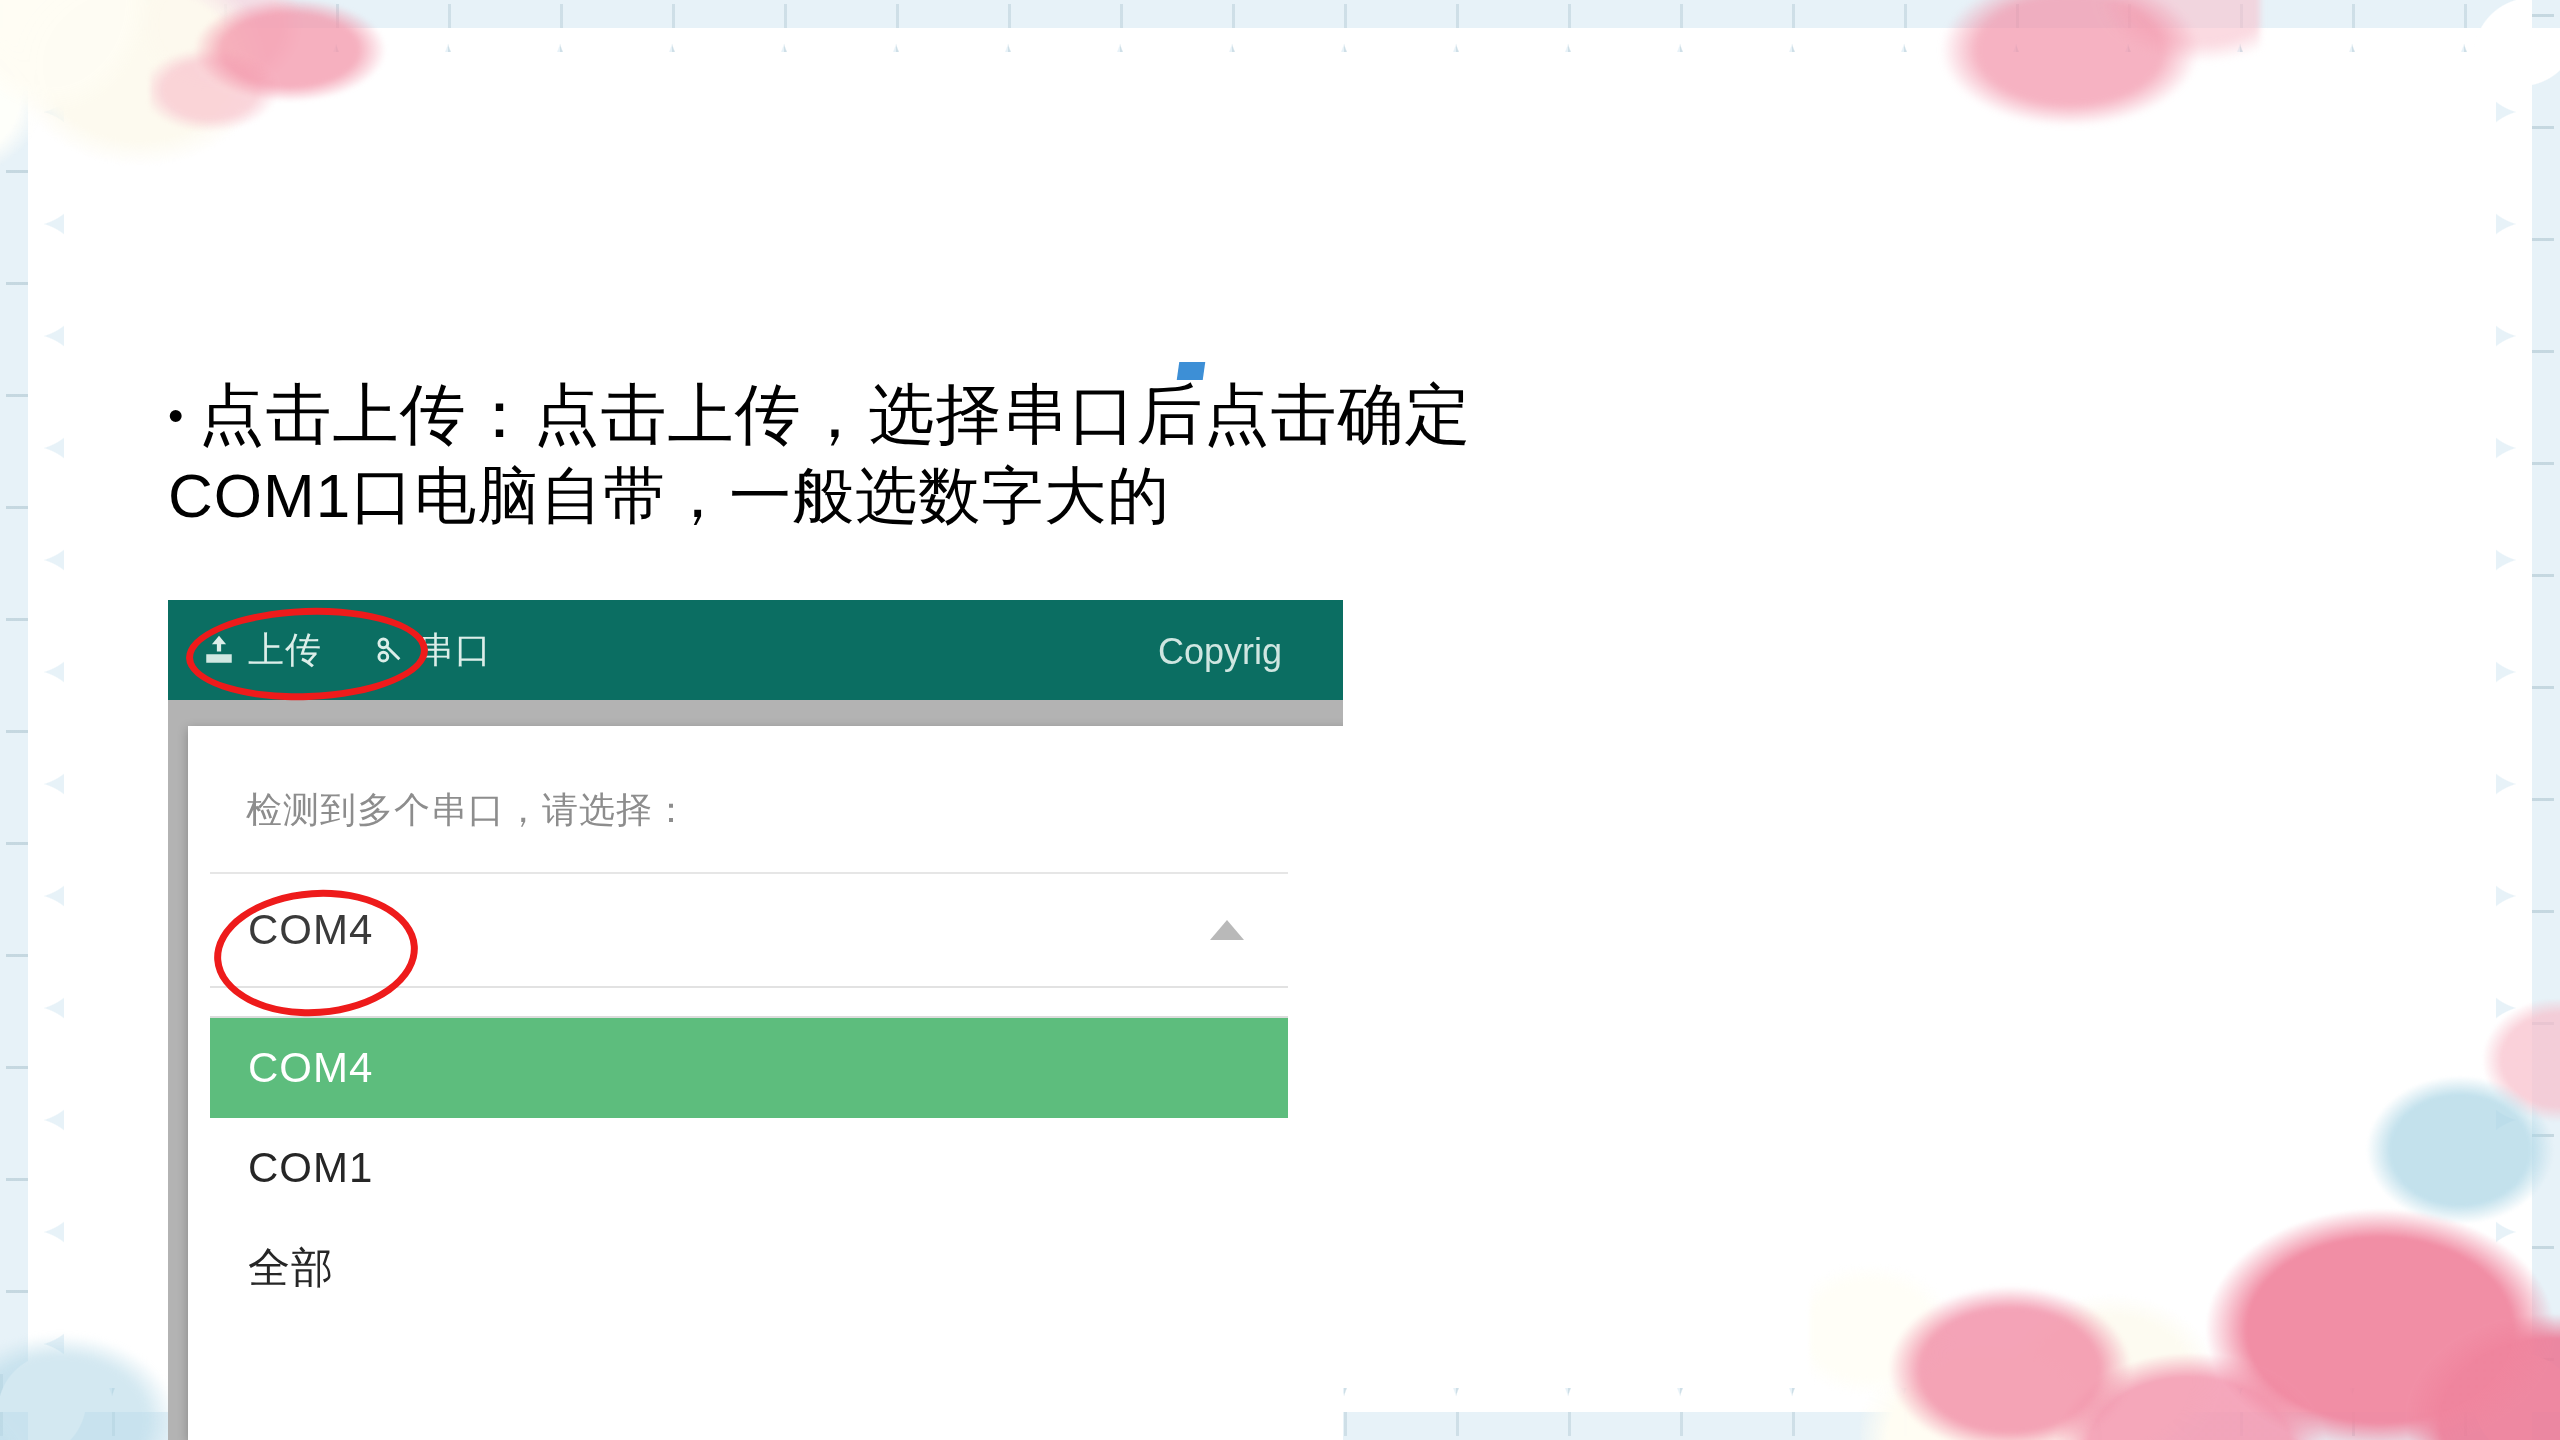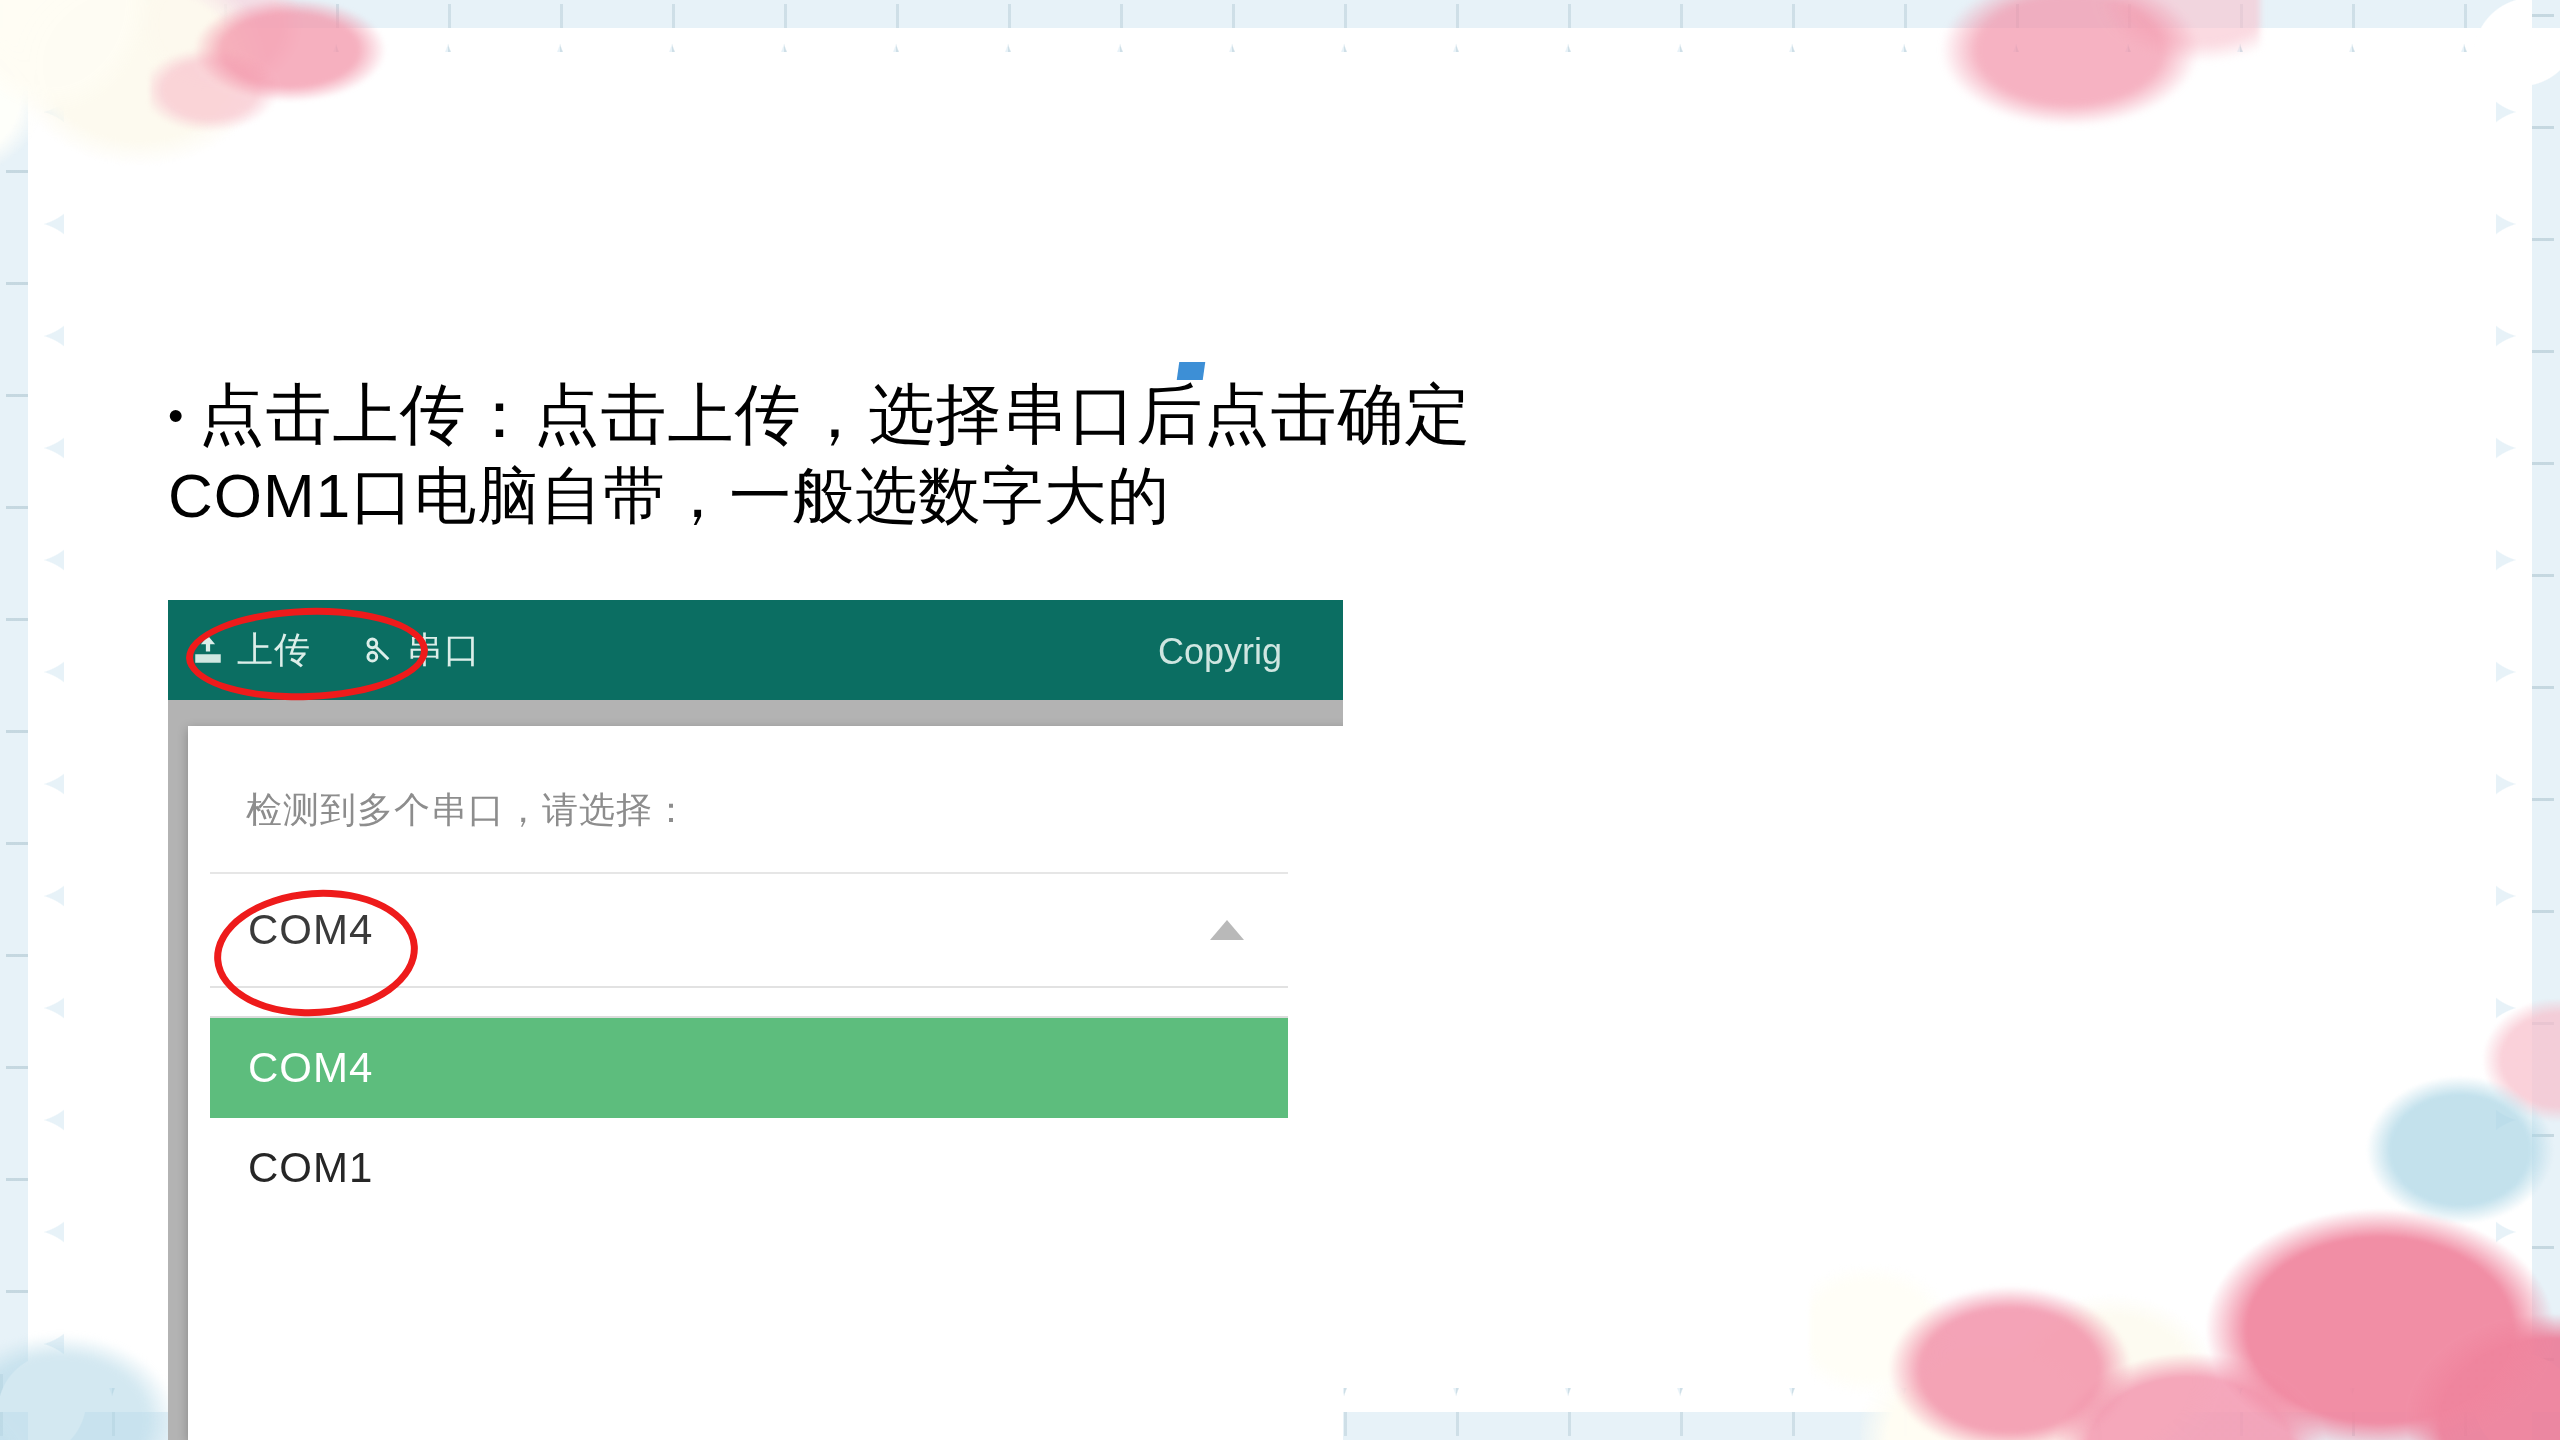--- a/index.html
+++ b/index.html
@@ -177,21 +177,21 @@
     position:absolute; left:0; top:0; width:100%; height:100px;
     background:#0b6e62;
     display:flex; align-items:center;
   }
   .tb-item{
     display:flex; align-items:center; gap:12px;
     color:#dceee9; font-size:36px; letter-spacing:1px;
     padding:0 26px; height:100%;
     white-space:nowrap;
   }
-  .tb-item:first-child{ padding-left:23px;font-family:Liberation Serif, serif; }
+  .tb-item:first-child{ padding-left:34px;font-family:Liberation Serif, serif; }
   .tb-icon{ display:inline-flex; align-items:center; }
   .tb-copyright{
     margin-left:auto; color:#cfe6e1; font-size:36px;
     font-weight:normal; padding-right:0; white-space:nowrap;
     position:absolute; left:990px; top:31px;
   }
 
   .dialog{
     position:absolute; left:20px; top:126px;
     width:1252px; height:714px;
@@ -321,19 +321,20 @@
       <div class="dialog-prompt">检测到多个串口，请选择：</div>
 
       <div class="select-box">
         <span class="select-value">COM4</span>
         <span class="select-caret"></span>
       </div>
 
       <div class="option-list">
         <div class="option sel">COM4</div>
         <div class="option">COM1</div>
+        <div class="option">全部</div>
       </div>
     </div>
   </div>
 
   <div class="annot annot-upload"></div>
   <div class="annot annot-com4"></div>
 </div>
 
 </body></html>

